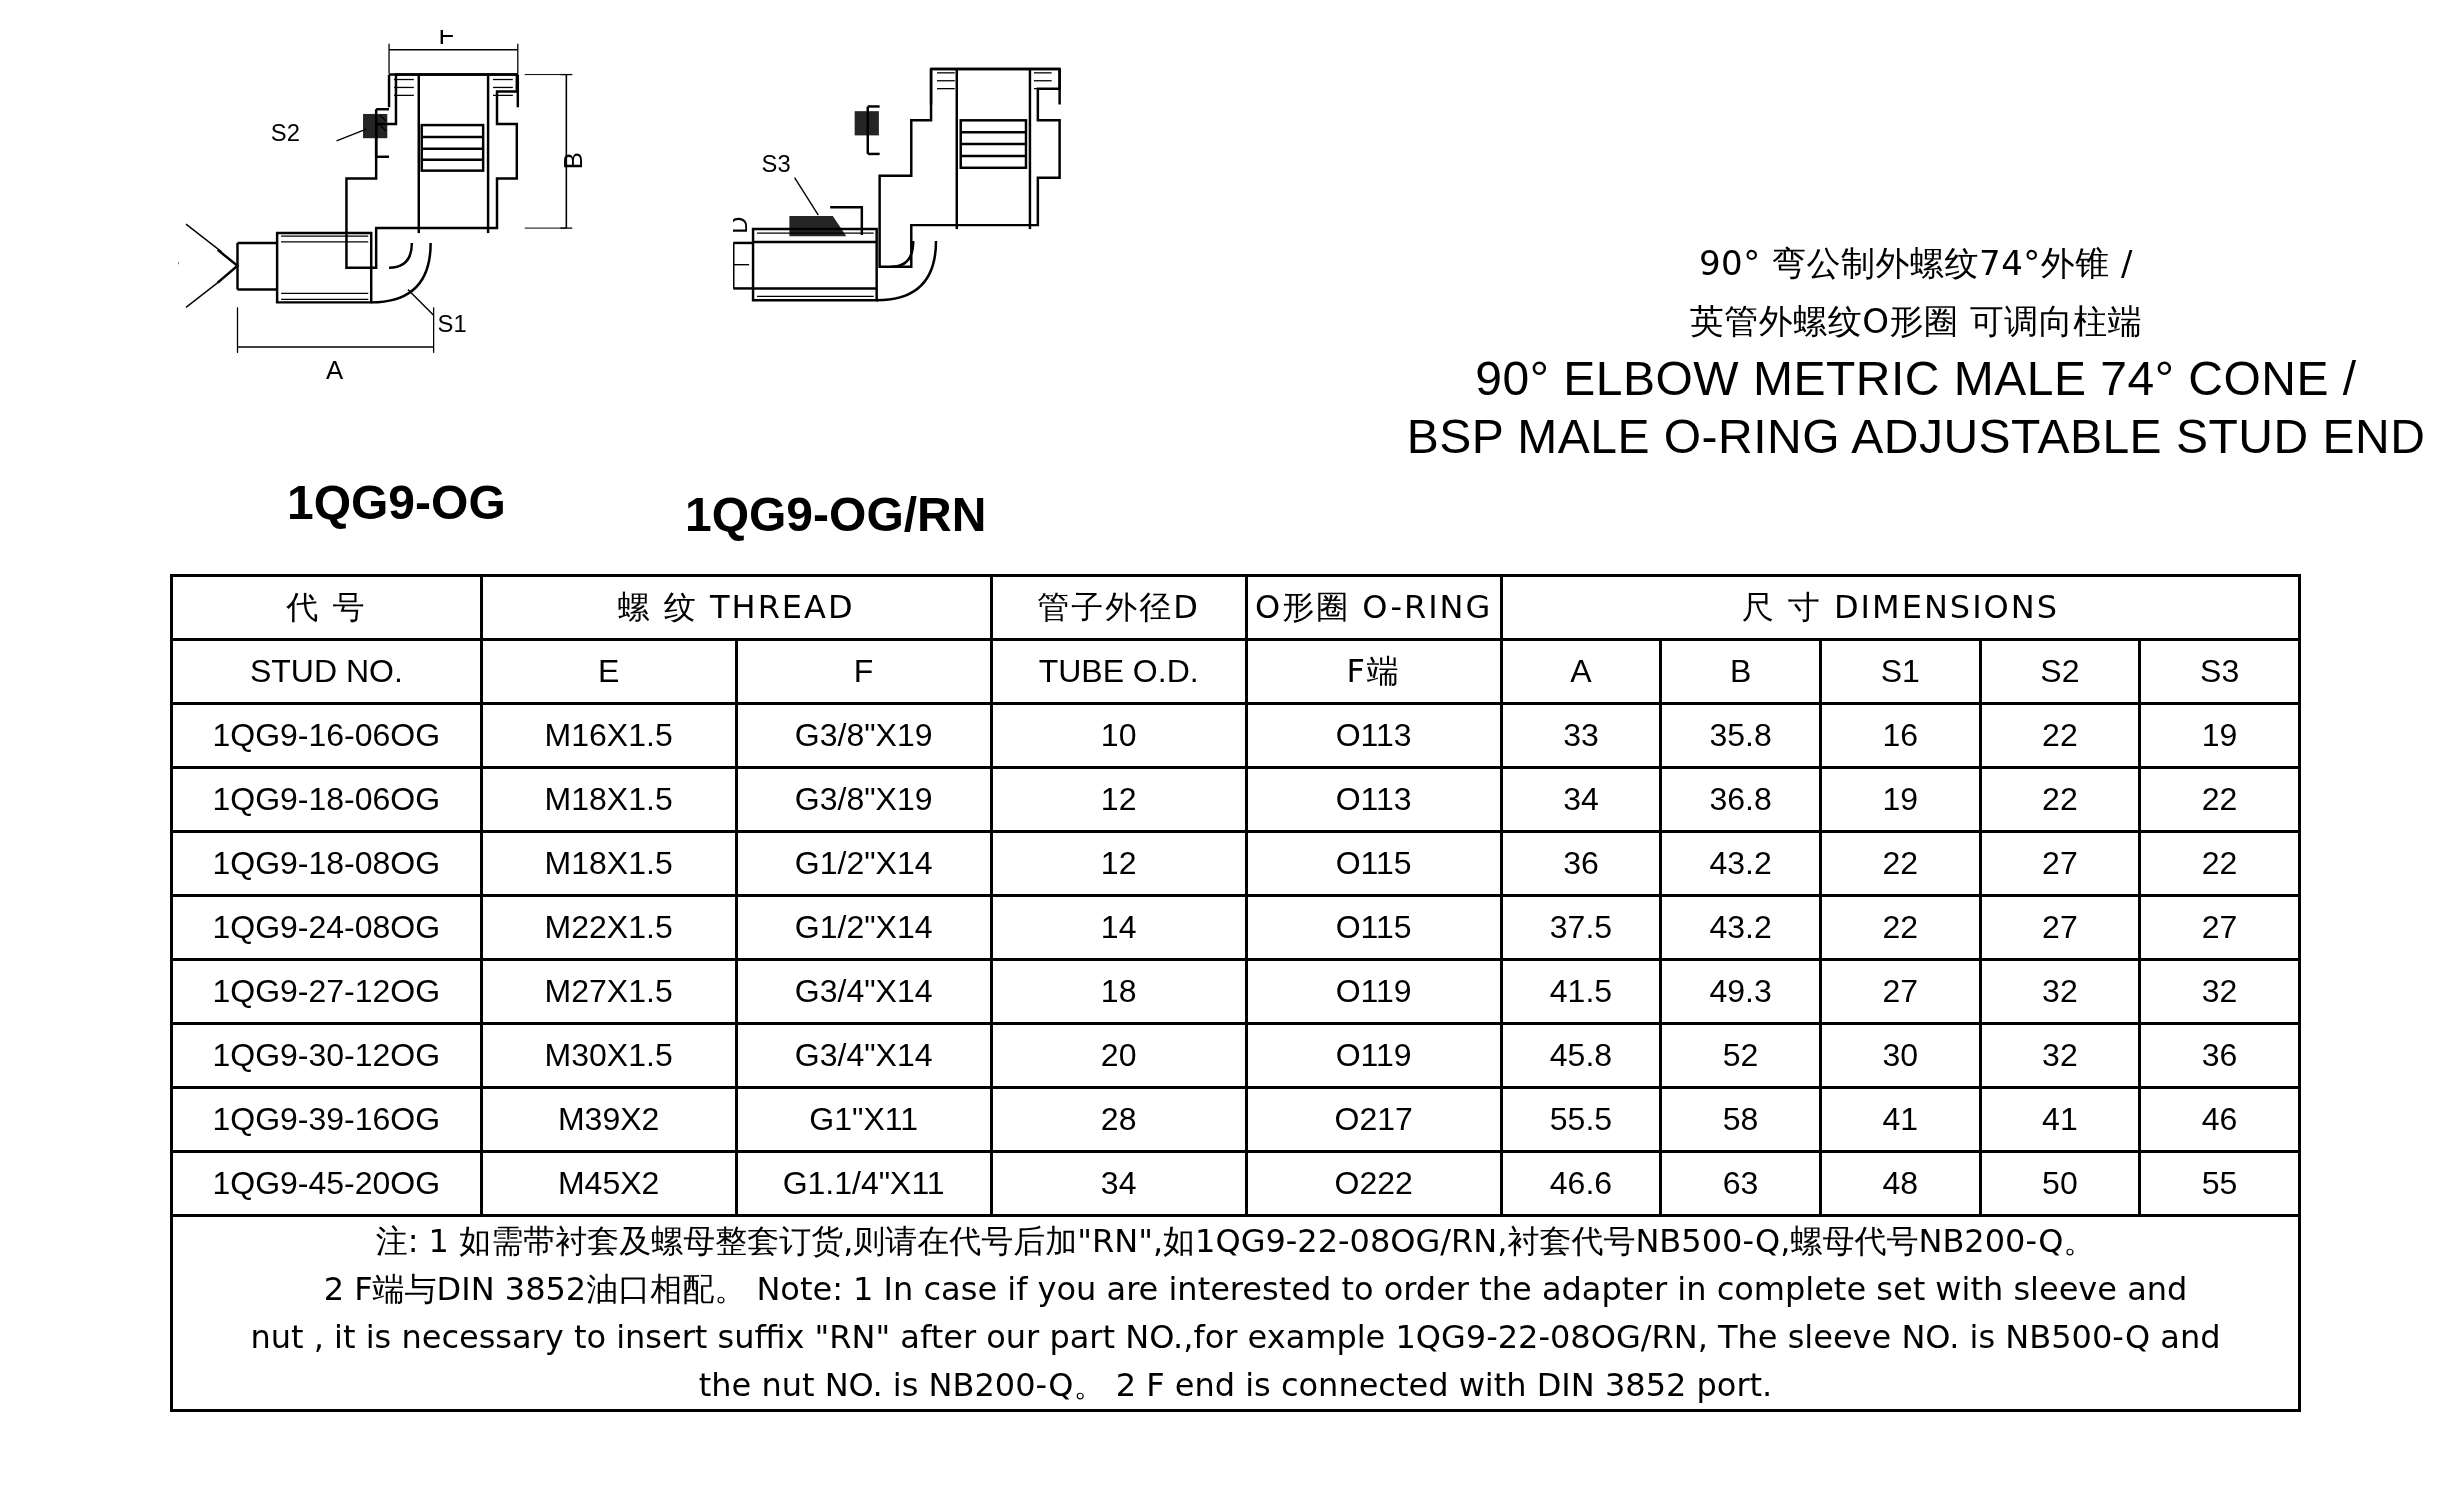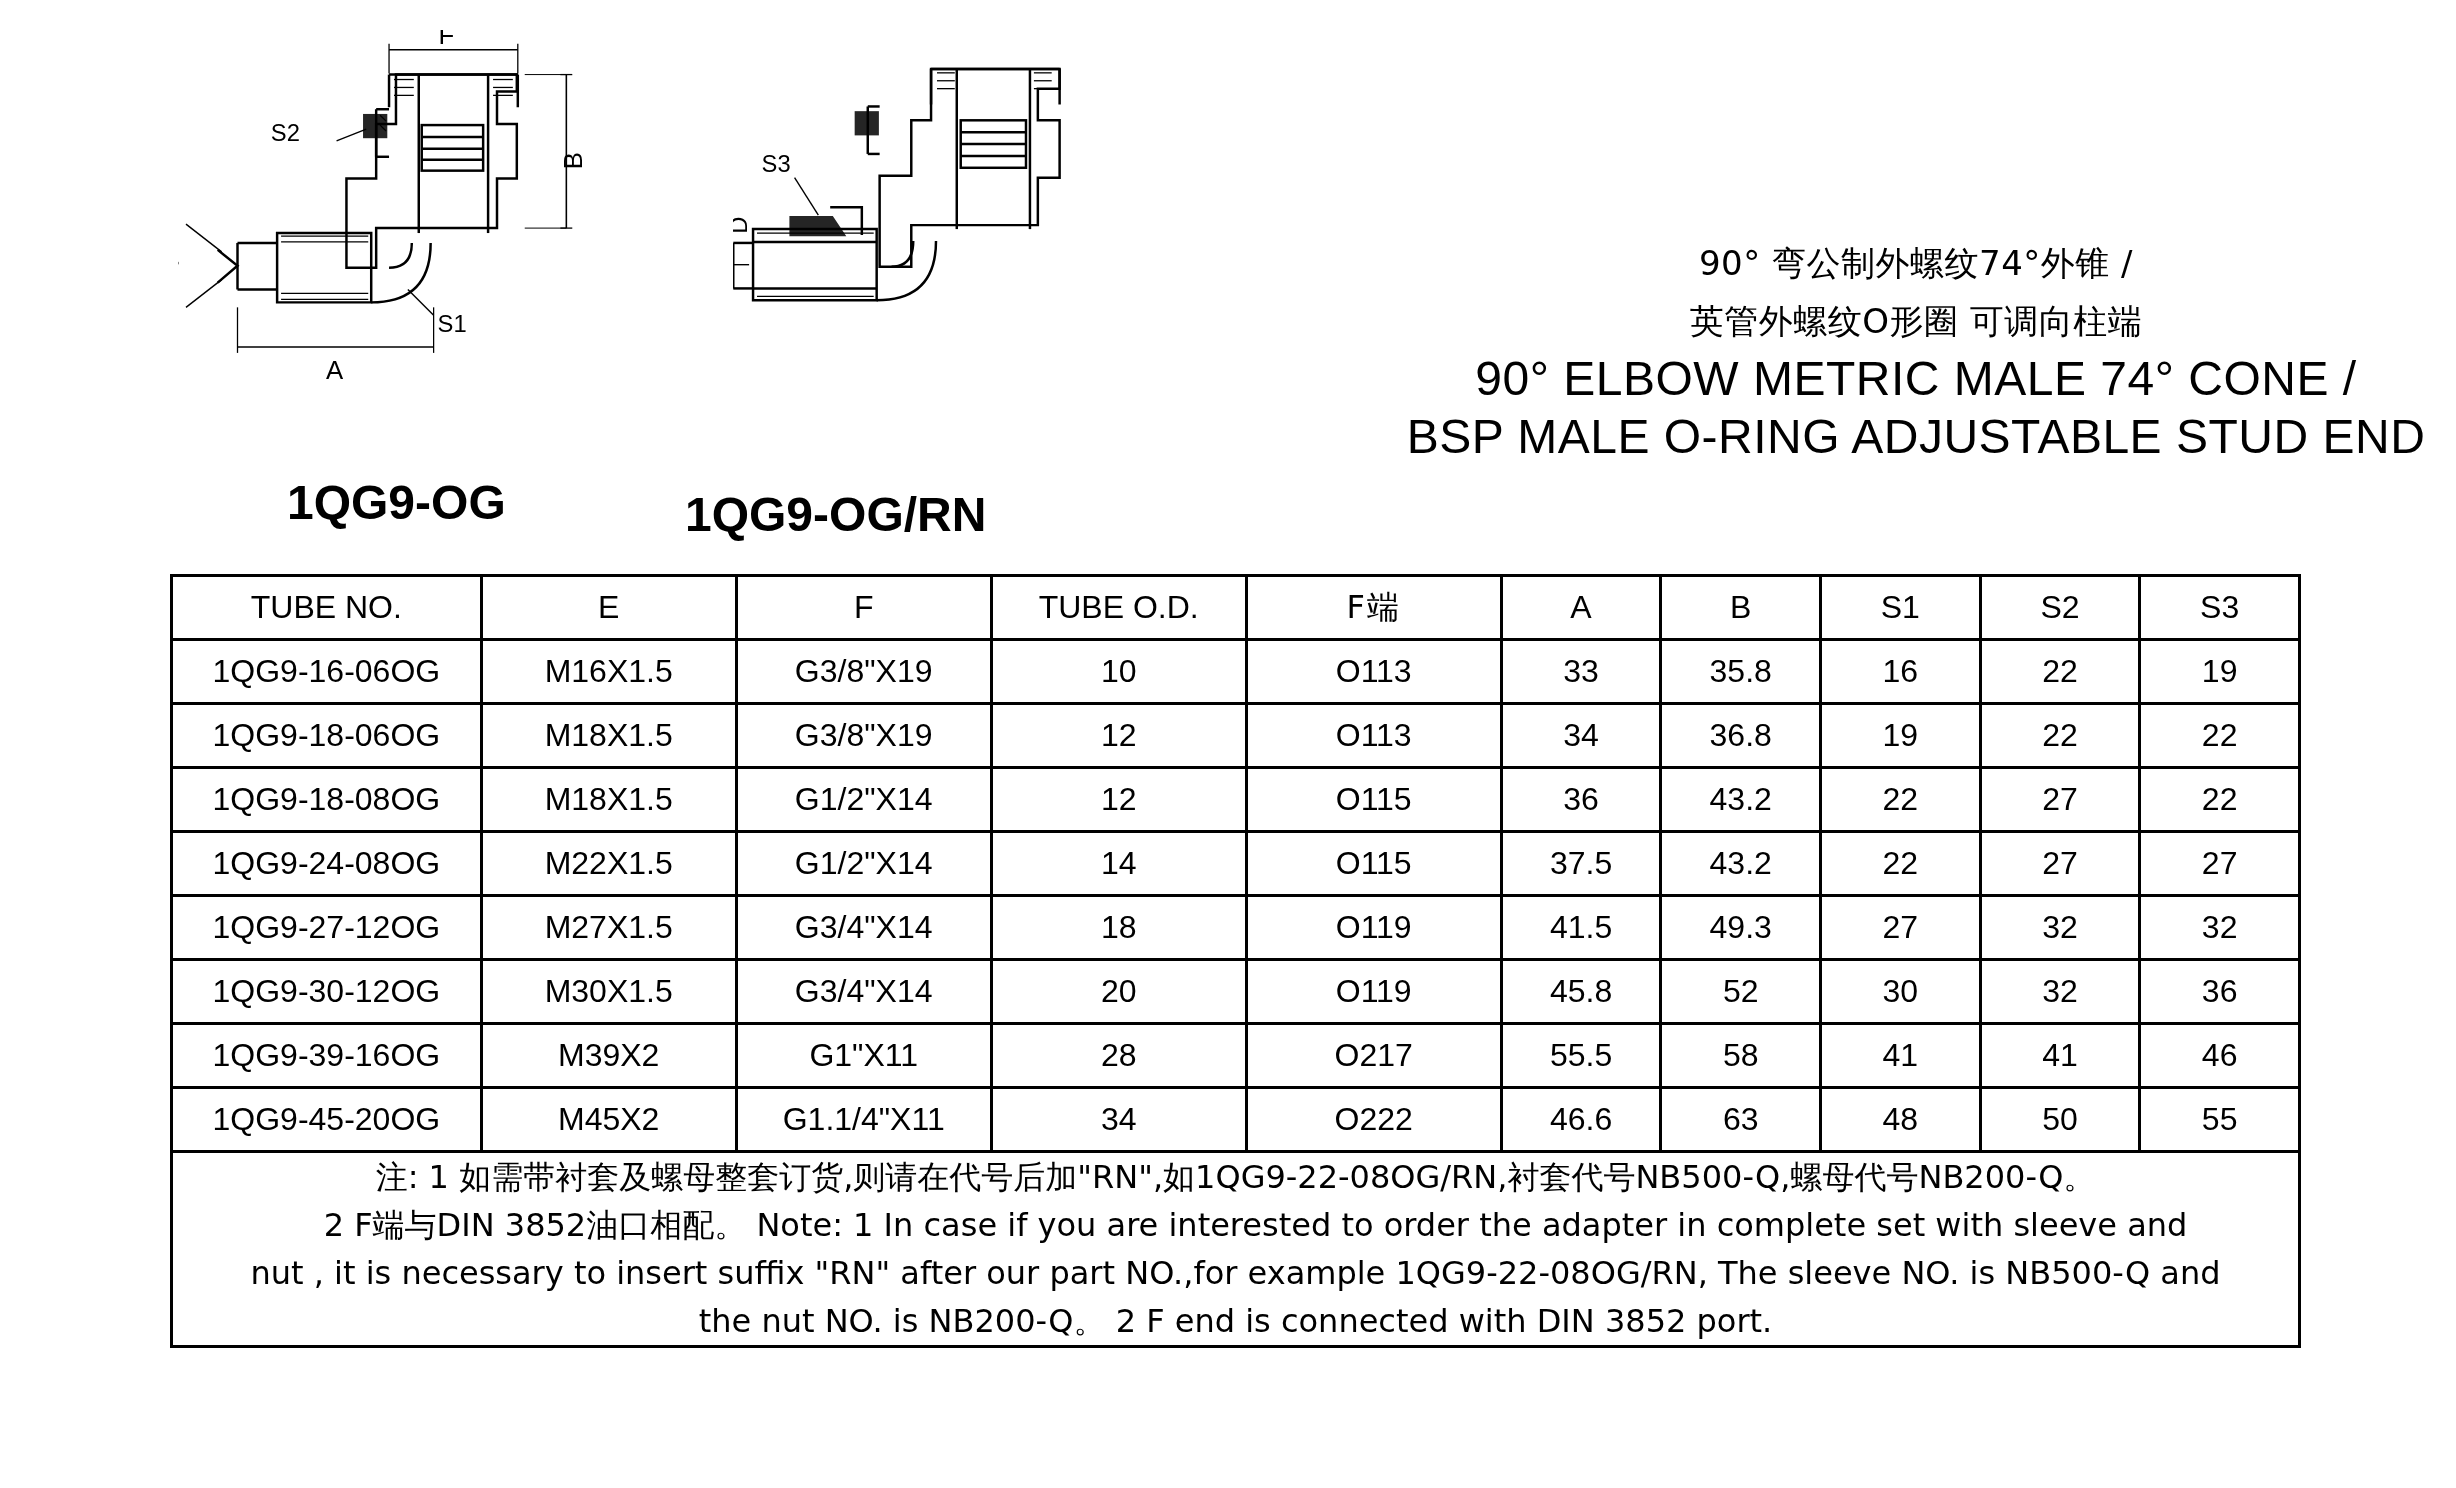--- a/index.html
+++ b/index.html
@@ -283,22 +283,29 @@
           <col class="c2">
           <col class="c3">
           <col class="c4">
         <col class="c5">
           <col class="c6">
           <col class="c7">
           <col class="c8">
           <col class="c9">
       </colgroup>
       <tbody>
-        <tr>
-          <td>TUBE  NO.</td>
+        <tr class="hdr-top">
+          <td rowspan="1" class="hdr-cn">代  号</td>
+          <td colspan="2" class="hdr-cn">螺 纹  THREAD</td>
+          <td class="hdr-cn">管子外径D</td>
+          <td class="hdr-cn">O形圈 O-RING</td>
+          <td colspan="5" class="hdr-cn">尺  寸   DIMENSIONS</td>
+        </tr>
+        <tr>
+          <td>STUD  NO.</td>
           <td>E</td>
           <td>F</td>
           <td>TUBE O.D.</td>
           <td class="hdr-cn">F端</td>
           <td>A</td>
           <td>B</td>
           <td>S1</td>
           <td>S2</td>
           <td>S3</td>
         </tr>

